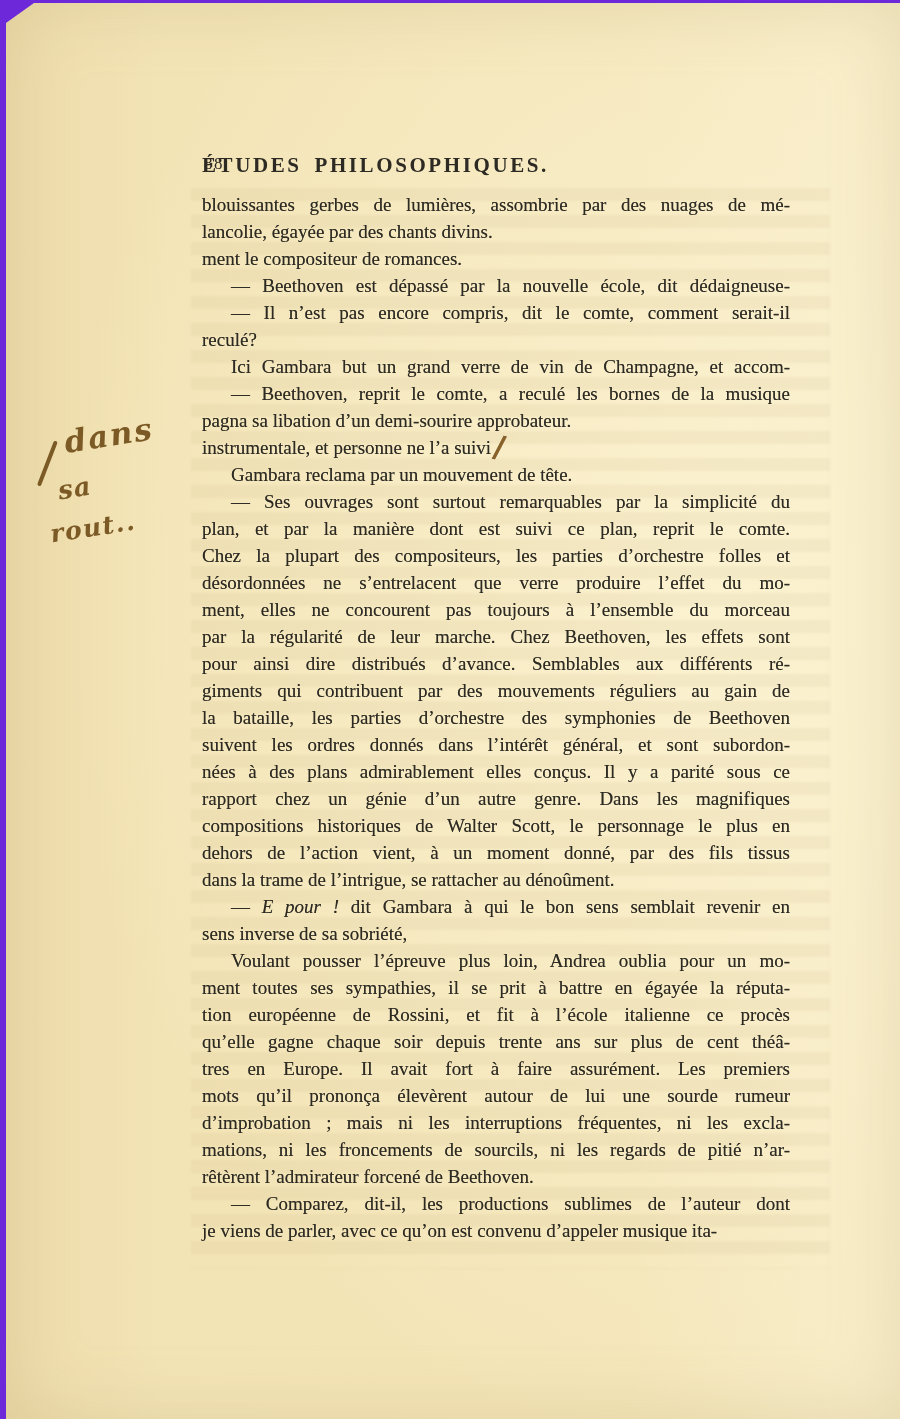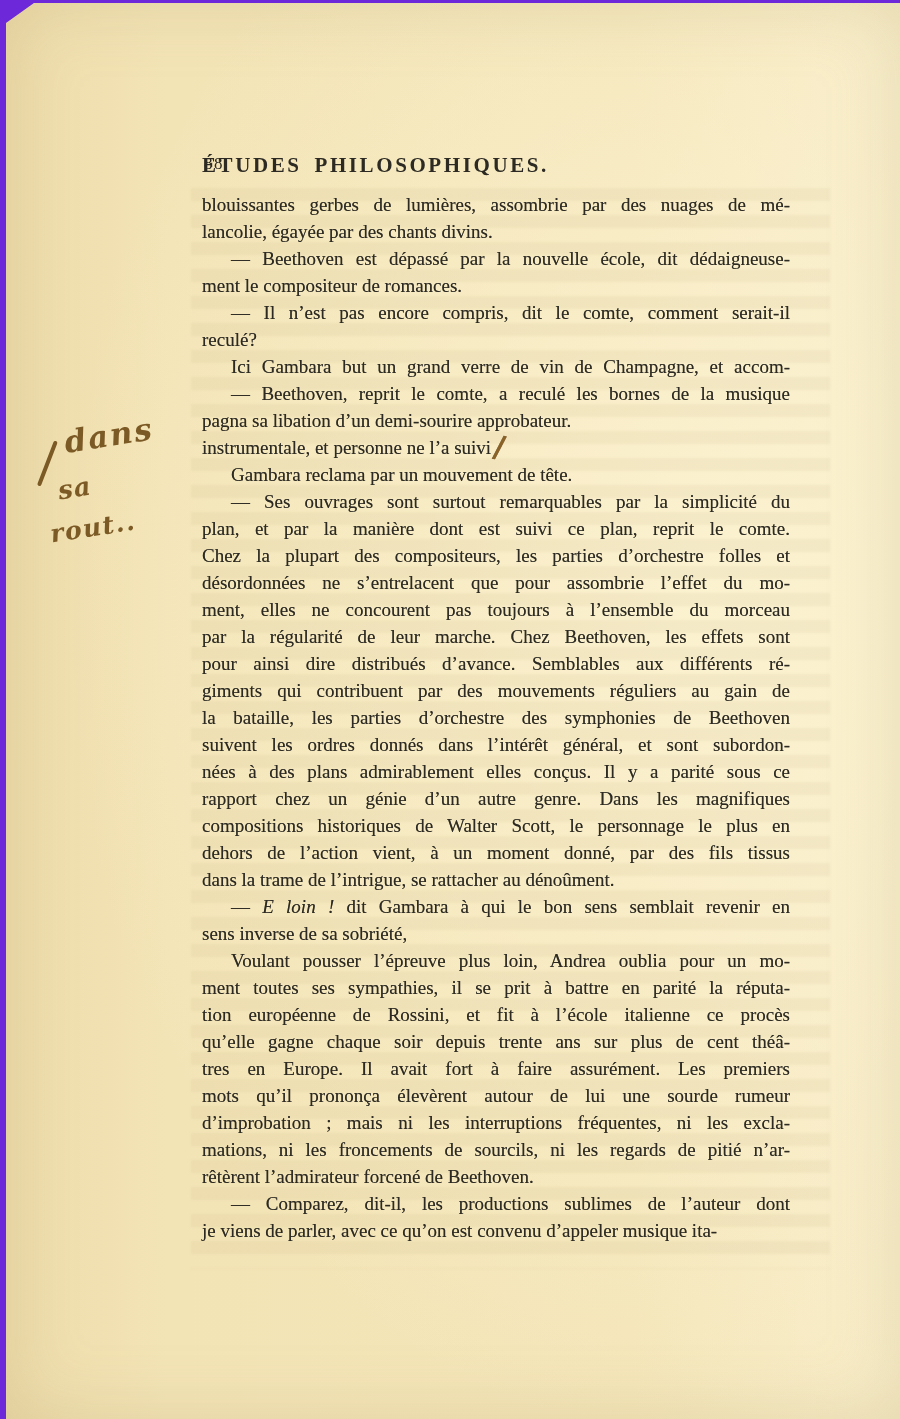--- a/index.html
+++ b/index.html
@@ -57,48 +57,48 @@
   <div class="page">
 
     <div class="header">
       <span class="pagenum">88</span>
       <div class="title">ÉTUDES PHILOSOPHIQUES.</div>
     </div>
 
     <div class="text">
         <div class="line">blouissantes gerbes de lumières, assombrie par des nuages de mé-</div>
         <div class="line last">lancolie, égayée par des chants divins.</div>
+        <div class="line last">ment le compositeur de romances.</div>
         <div class="line ind">— Beethoven est dépassé par la nouvelle école, dit dédaigneuse-</div>
-        <div class="line last">ment le compositeur de romances.</div>
         <div class="line ind">— Il n’est pas encore compris, dit le comte, comment serait-il</div>
         <div class="line last">reculé?</div>
         <div class="line ind">Ici Gambara but un grand verre de vin de Champagne, et accom-</div>
         <div class="line ind">— Beethoven, reprit le comte, a reculé les bornes de la musique</div>
         <div class="line last">pagna sa libation d’un demi-sourire approbateur.</div>
         <div class="line last">instrumentale, et personne ne l’a suivi<span class="hw-caret">/</span></div>
         <div class="line ind last">Gambara reclama par un mouvement de tête.</div>
         <div class="line ind">— Ses ouvrages sont surtout remarquables par la simplicité du</div>
         <div class="line">plan, et par la manière dont est suivi ce plan, reprit le comte.</div>
         <div class="line">Chez la plupart des compositeurs, les parties d’orchestre folles et</div>
-        <div class="line">désordonnées ne s’entrelacent que pour assombrie l’effet du mo-</div>
+        <div class="line">désordonnées ne s’entrelacent que verre produire l’effet du mo-</div>
         <div class="line">ment, elles ne concourent pas toujours à l’ensemble du morceau</div>
         <div class="line">par la régularité de leur marche. Chez Beethoven, les effets sont</div>
         <div class="line">pour ainsi dire distribués d’avance. Semblables aux différents ré-</div>
         <div class="line">giments qui contribuent par des mouvements réguliers au gain de</div>
         <div class="line">la bataille, les parties d’orchestre des symphonies de Beethoven</div>
         <div class="line">suivent les ordres donnés dans l’intérêt général, et sont subordon-</div>
         <div class="line">nées à des plans admirablement elles conçus. Il y a parité sous ce</div>
         <div class="line">rapport chez un génie d’un autre genre. Dans les magnifiques</div>
         <div class="line">compositions historiques de Walter Scott, le personnage le plus en</div>
         <div class="line">dehors de l’action vient, à un moment donné, par des fils tissus</div>
         <div class="line last">dans la trame de l’intrigue, se rattacher au dénoûment.</div>
-        <div class="line ind">— <span class="it">E loin !</span> dit Gambara à qui le bon sens semblait revenir en</div>
+        <div class="line ind">— <span class="it">E pour !</span> dit Gambara à qui le bon sens semblait revenir en</div>
         <div class="line last">sens inverse de sa sobriété,</div>
         <div class="line ind">Voulant pousser l’épreuve plus loin, Andrea oublia pour un mo-</div>
-        <div class="line">ment toutes ses sympathies, il se prit à battre en parité la réputa-</div>
+        <div class="line">ment toutes ses sympathies, il se prit à battre en égayée la réputa-</div>
         <div class="line">tion européenne de Rossini, et fit à l’école italienne ce procès</div>
         <div class="line">qu’elle gagne chaque soir depuis trente ans sur plus de cent théâ-</div>
         <div class="line">tres en Europe. Il avait fort à faire assurément. Les premiers</div>
         <div class="line">mots qu’il prononça élevèrent autour de lui une sourde rumeur</div>
         <div class="line">d’improbation ; mais ni les interruptions fréquentes, ni les excla-</div>
         <div class="line">mations, ni les froncements de sourcils, ni les regards de pitié n’ar-</div>
         <div class="line last">rêtèrent l’admirateur forcené de Beethoven.</div>
         <div class="line ind">— Comparez, dit-il, les productions sublimes de l’auteur dont</div>
         <div class="line last">je viens de parler, avec ce qu’on est convenu d’appeler musique ita-</div>
       </div>

